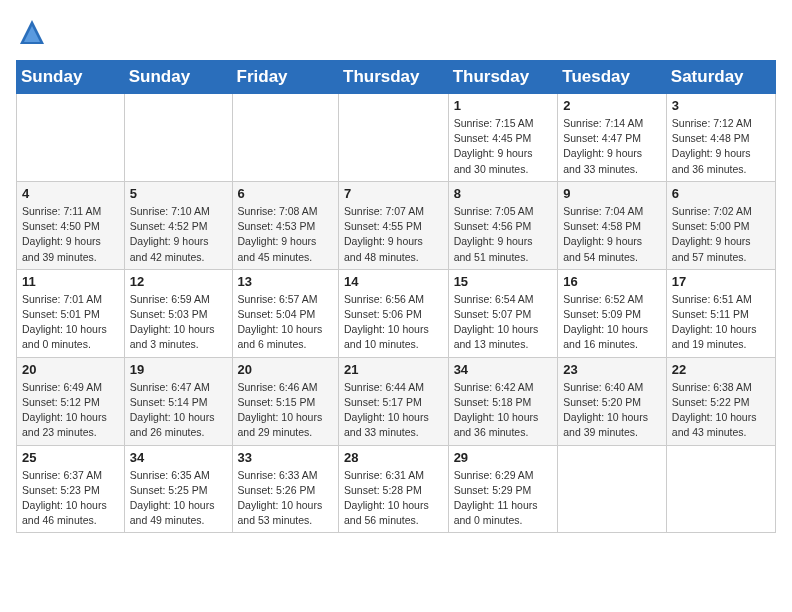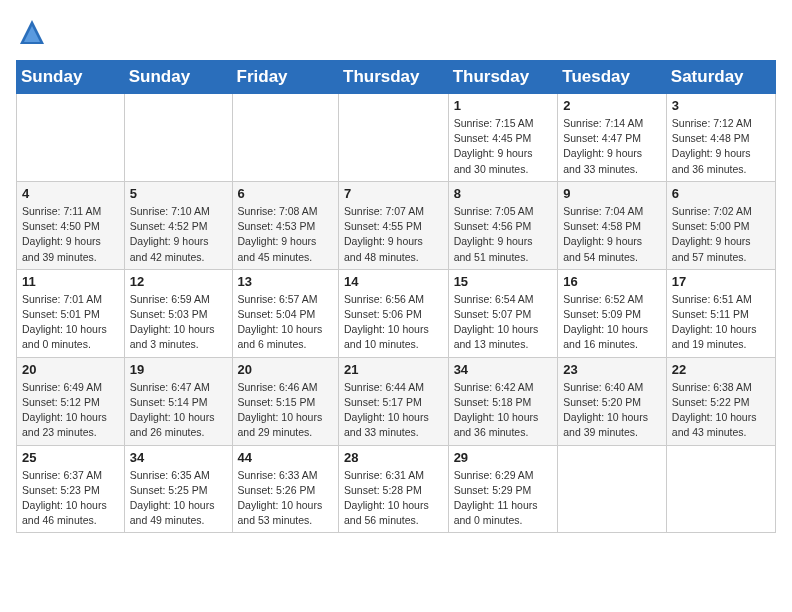--- a/index.html
+++ b/index.html
@@ -237,21 +237,21 @@
       <tr>
         <td>
           <div class="day-num">25</div>
           <div class="day-info">Sunrise: 6:37 AM<br>Sunset: 5:23 PM<br>Daylight: 10 hours<br>and 46 minutes.</div>
         </td>
         <td>
           <div class="day-num">34</div>
           <div class="day-info">Sunrise: 6:35 AM<br>Sunset: 5:25 PM<br>Daylight: 10 hours<br>and 49 minutes.</div>
         </td>
         <td>
-          <div class="day-num">44</div>
+          <div class="day-num">33</div>
           <div class="day-info">Sunrise: 6:33 AM<br>Sunset: 5:26 PM<br>Daylight: 10 hours<br>and 53 minutes.</div>
         </td>
         <td>
           <div class="day-num">28</div>
           <div class="day-info">Sunrise: 6:31 AM<br>Sunset: 5:28 PM<br>Daylight: 10 hours<br>and 56 minutes.</div>
         </td>
         <td>
           <div class="day-num">29</div>
           <div class="day-info">Sunrise: 6:29 AM<br>Sunset: 5:29 PM<br>Daylight: 11 hours<br>and 0 minutes.</div>
         </td>

